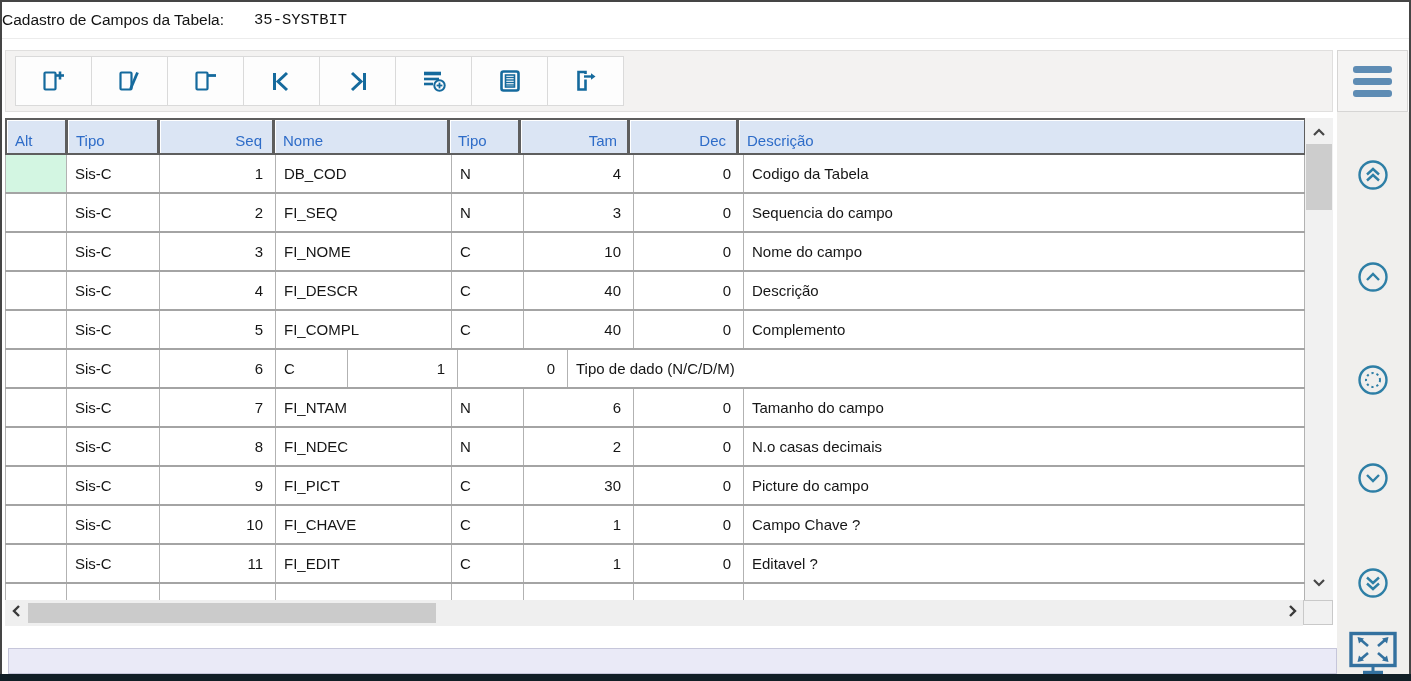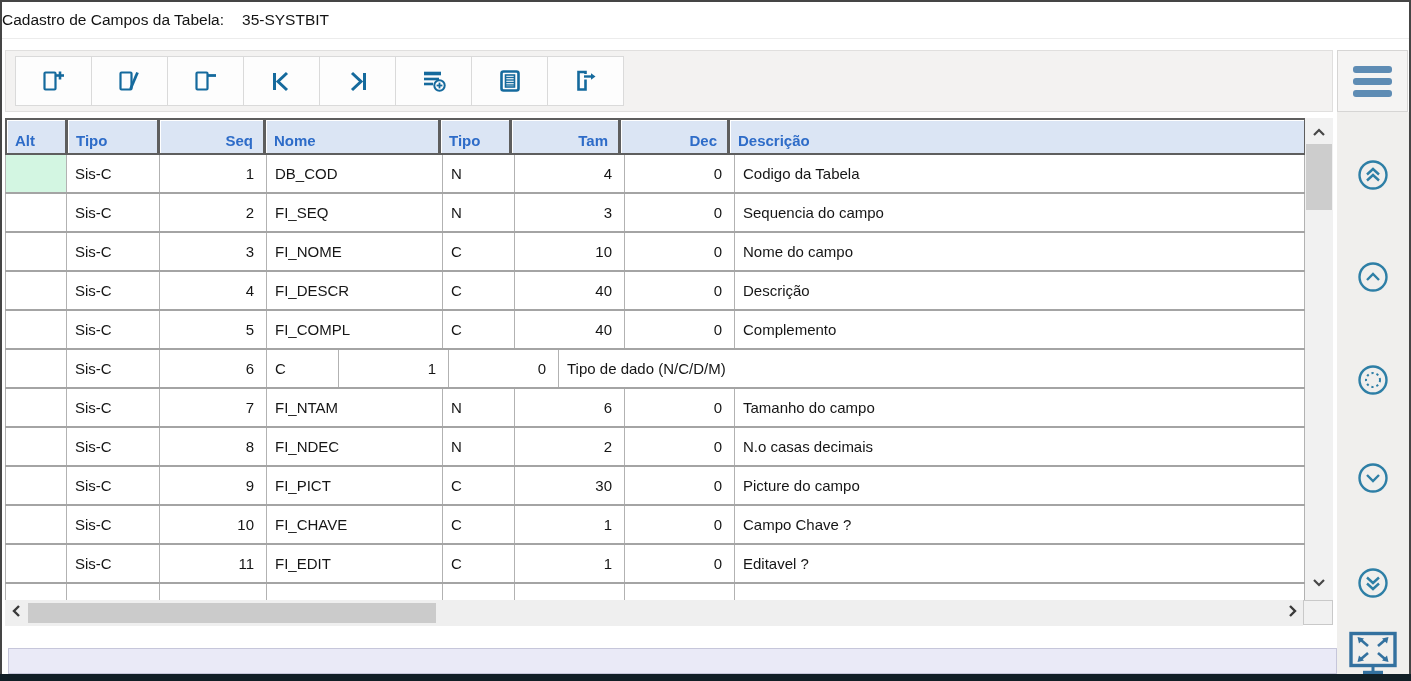--- a/index.html
+++ b/index.html
@@ -9,47 +9,47 @@
   
   .edge-top    { position:absolute; left:0; top:0; width:100%; height:2px; background:#454545; }
   .edge-left   { position:absolute; left:0; top:0; width:2px; height:100%; background:#454545; }
   .edge-right  { position:absolute; right:0; top:0; width:2px; height:100%; background:#454545; }
   .edge-bottom { position:absolute; left:0; bottom:0; width:100%; height:7px; background:#111f26; }
 
   
   .titlebar { position:absolute; left:2px; top:2px; right:2px; height:37px; background:#fff;
               border-bottom:1px solid #ececec; display:flex; align-items:center; 
               font-size:15.5px; color:#141414; }
-  .titlebar .tval { margin-left:18px; }
+  .titlebar .tval { margin-left:30px;font-family:Liberation Mono, monospace; }
 
   
   .toolbar { position:absolute; left:5px; top:50px; width:1328px; height:62px;
              background:#f3f2f1; border:1px solid #e0dfde; display:flex; align-items:center; padding-left:9px; }
   .tbtn { width:77px; height:50px; background:#fdfdfd; border:1px solid #dadada; margin-right:-1px;
           display:flex; align-items:center; justify-content:center; cursor:pointer; }
   .tbtn svg { display:block; }
 
   .menu-btn { position:absolute; left:1337px; top:50px; width:71px; height:62px;
               background:#f5f4f3; border:1px solid #d6d5d4; display:flex; align-items:center; justify-content:center; cursor:pointer; }
   .hamburger { display:flex; flex-direction:column; gap:5px; }
   .hamburger span { width:39px; height:7px; border-radius:3px; background:#5e8cb4; }
 
   
   .grid { position:absolute; left:5px; top:118px; width:1300px; height:482px; background:#fff; overflow:hidden; }
   .hrow { display:flex; height:37px; }
   .hcell { border:2px solid #5e5e5e; background:#dbe5f4; color:#2e6cc8; font-size:15px;
            display:flex; align-items:center; padding:8px 10px 0 8px; box-shadow:inset 1px 1px 0 #ffffff;
-           margin-right:-1px; white-space:nowrap; cursor:default;font-weight:bold; }
+           margin-right:-1px; white-space:nowrap; cursor:default; }
   .trow { display:flex; height:39px; border-bottom:2px solid #a4a4a4; background:#14b8a6; }
   .trow.partial { height:16px; border-bottom:none; overflow:hidden; }
   .cell { border-right:1px solid #b2b2b2; font-size:15px; color:#161616; background:#fff;
           display:flex; align-items:center; padding:0 12px 0 8px; overflow:hidden; white-space:nowrap; }
   .cell.c0 { border-left:1px solid #b2b2b2; }
   .cell.sel { background:#d3f6e2; }
-  .c0 { width:62px; } .c1 { width:93px; } .c2 { width:107px; } .c3 { width:176px; }
+  .c0 { width:62px; } .c1 { width:93px; } .c2 { width:116px; } .c3 { width:176px; }
   .c4 { width:72px; } .c5 { width:110px;text-align:right; } .c6 { width:110px; } .c7 { flex:1; min-width:0; }
   .ar { justify-content:flex-end; }
 
   
   .vscroll { position:absolute; left:1305px; top:118px; width:28px; height:482px; background:#f1f1f1; }
   .vs-up, .vs-down { position:absolute; left:0; width:28px; height:24px; display:flex; align-items:center; justify-content:center; cursor:pointer; }
   .vs-up { top:2px; } .vs-down { bottom:6px; }
   .vs-thumb { position:absolute; left:1px; top:26px; width:26px; height:66px; background:#cdcdcd; cursor:pointer; }
 
   

